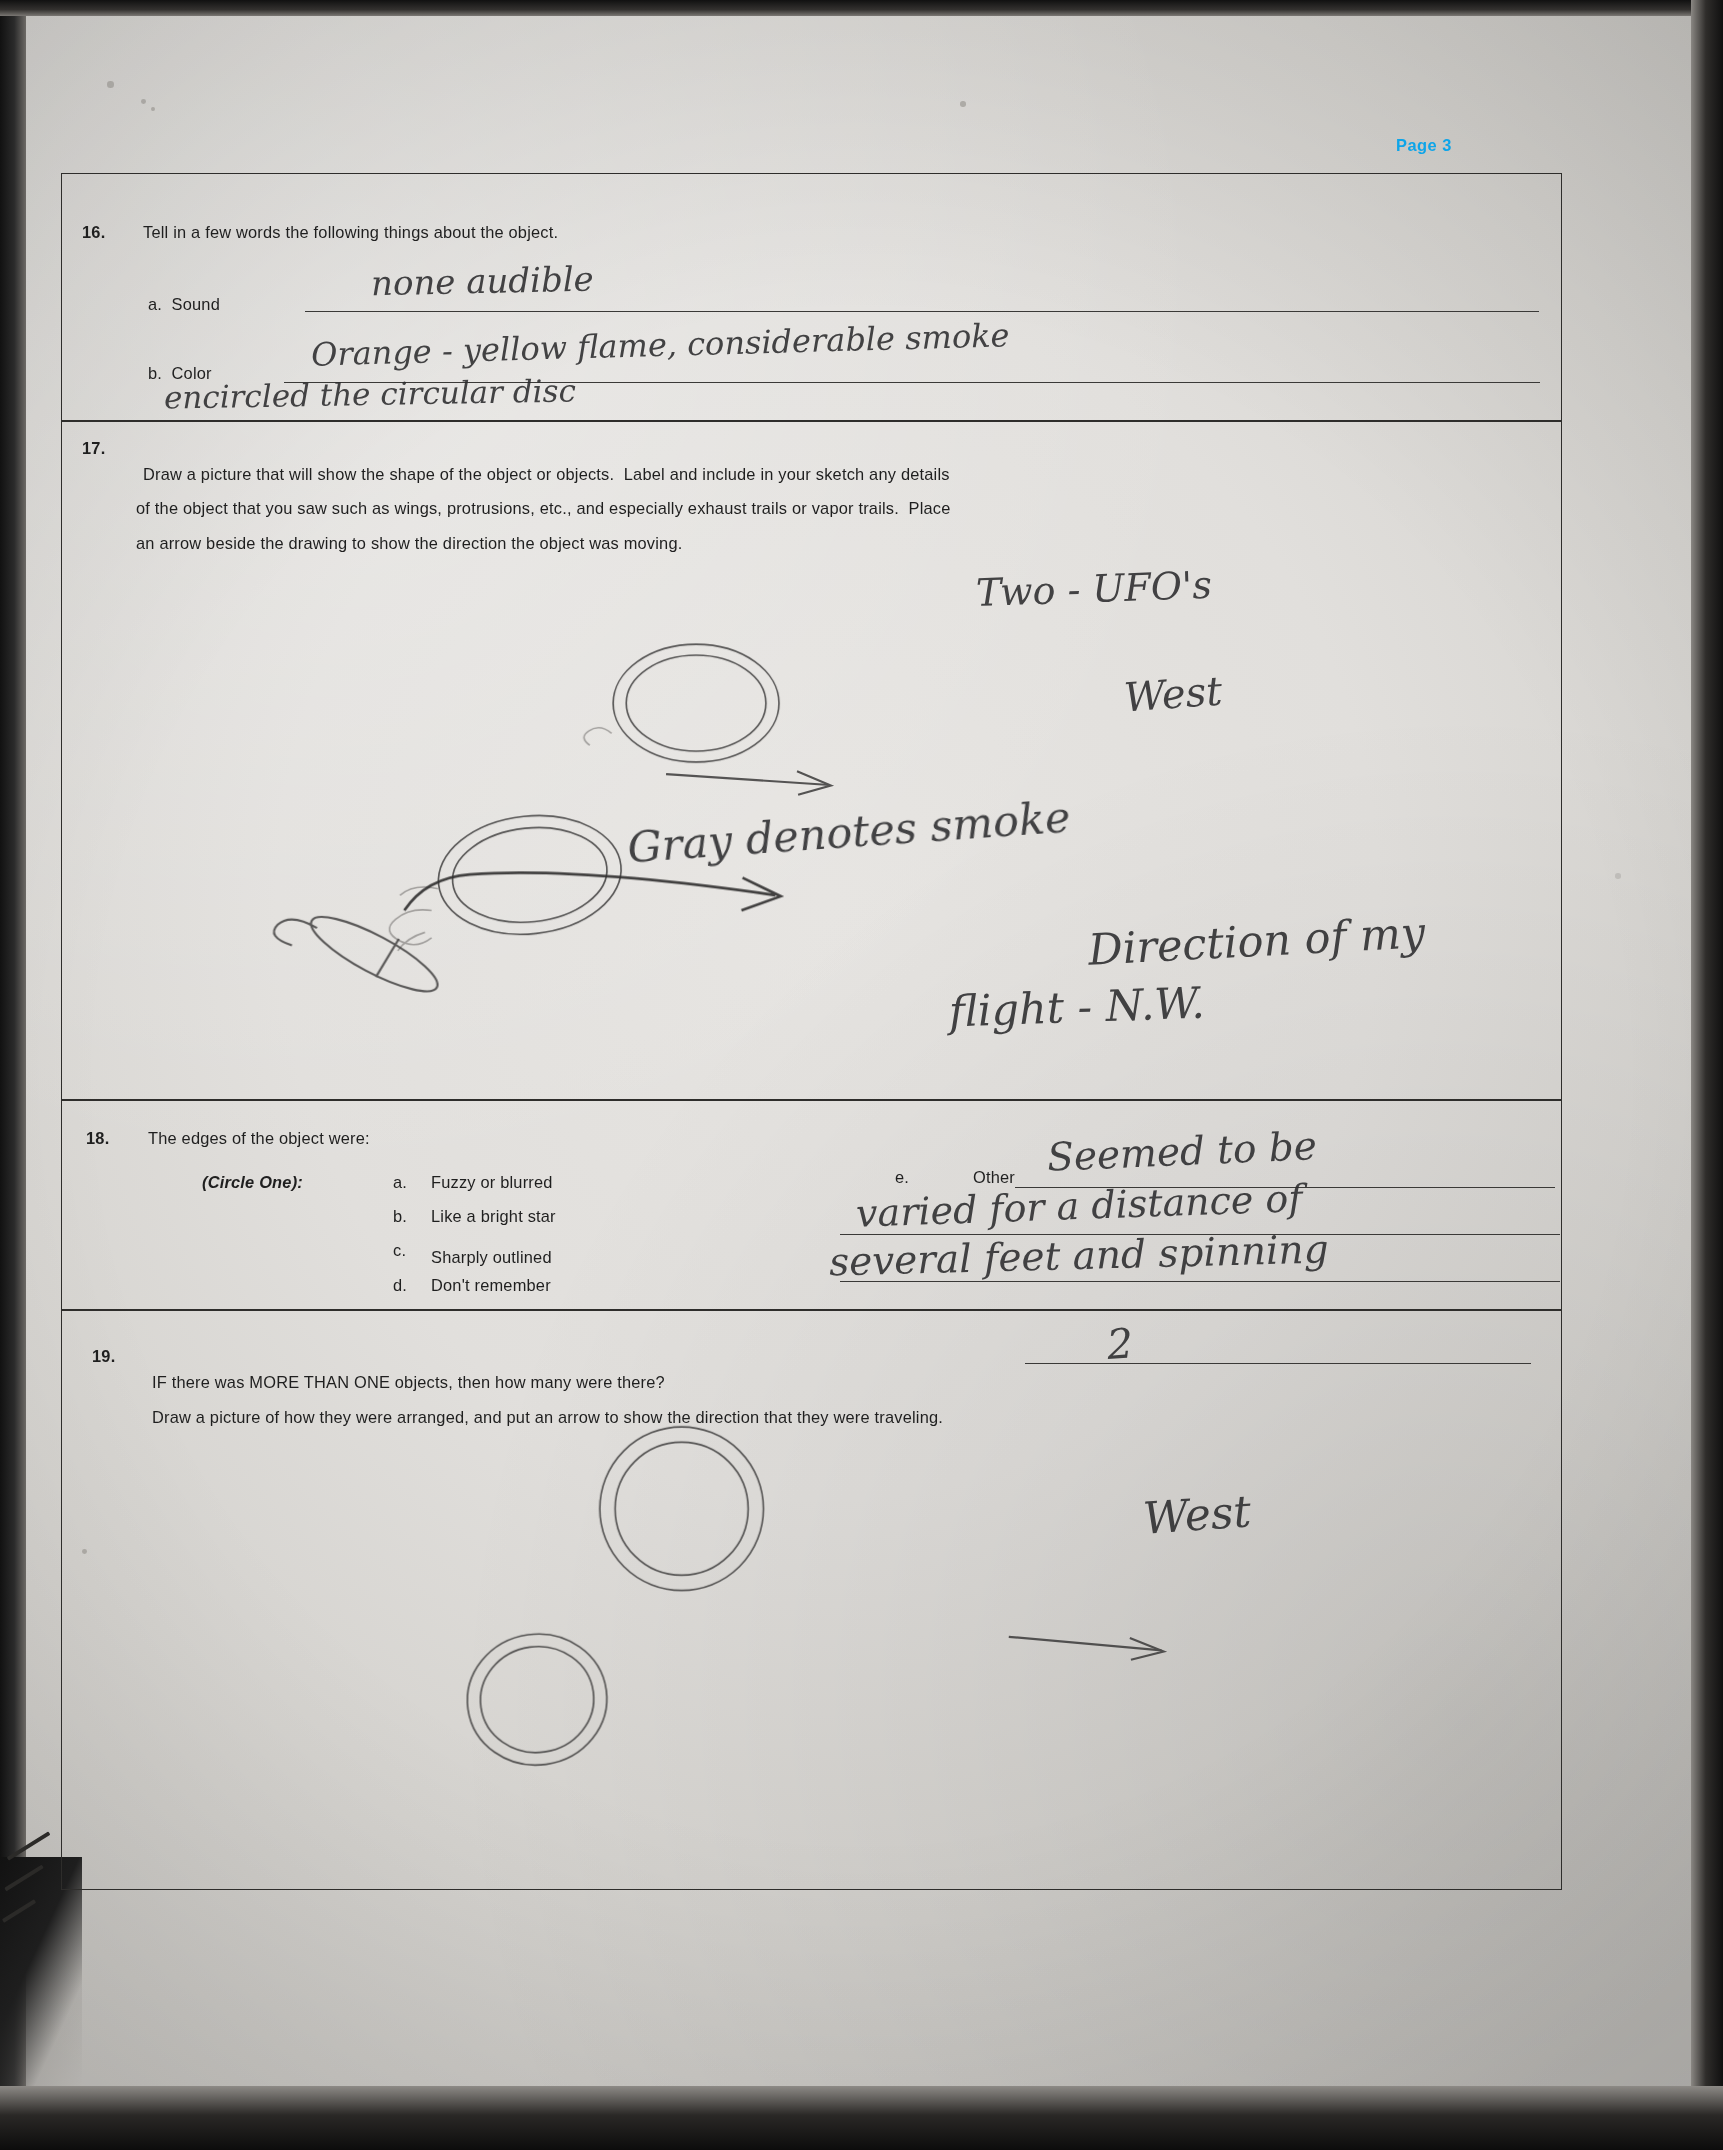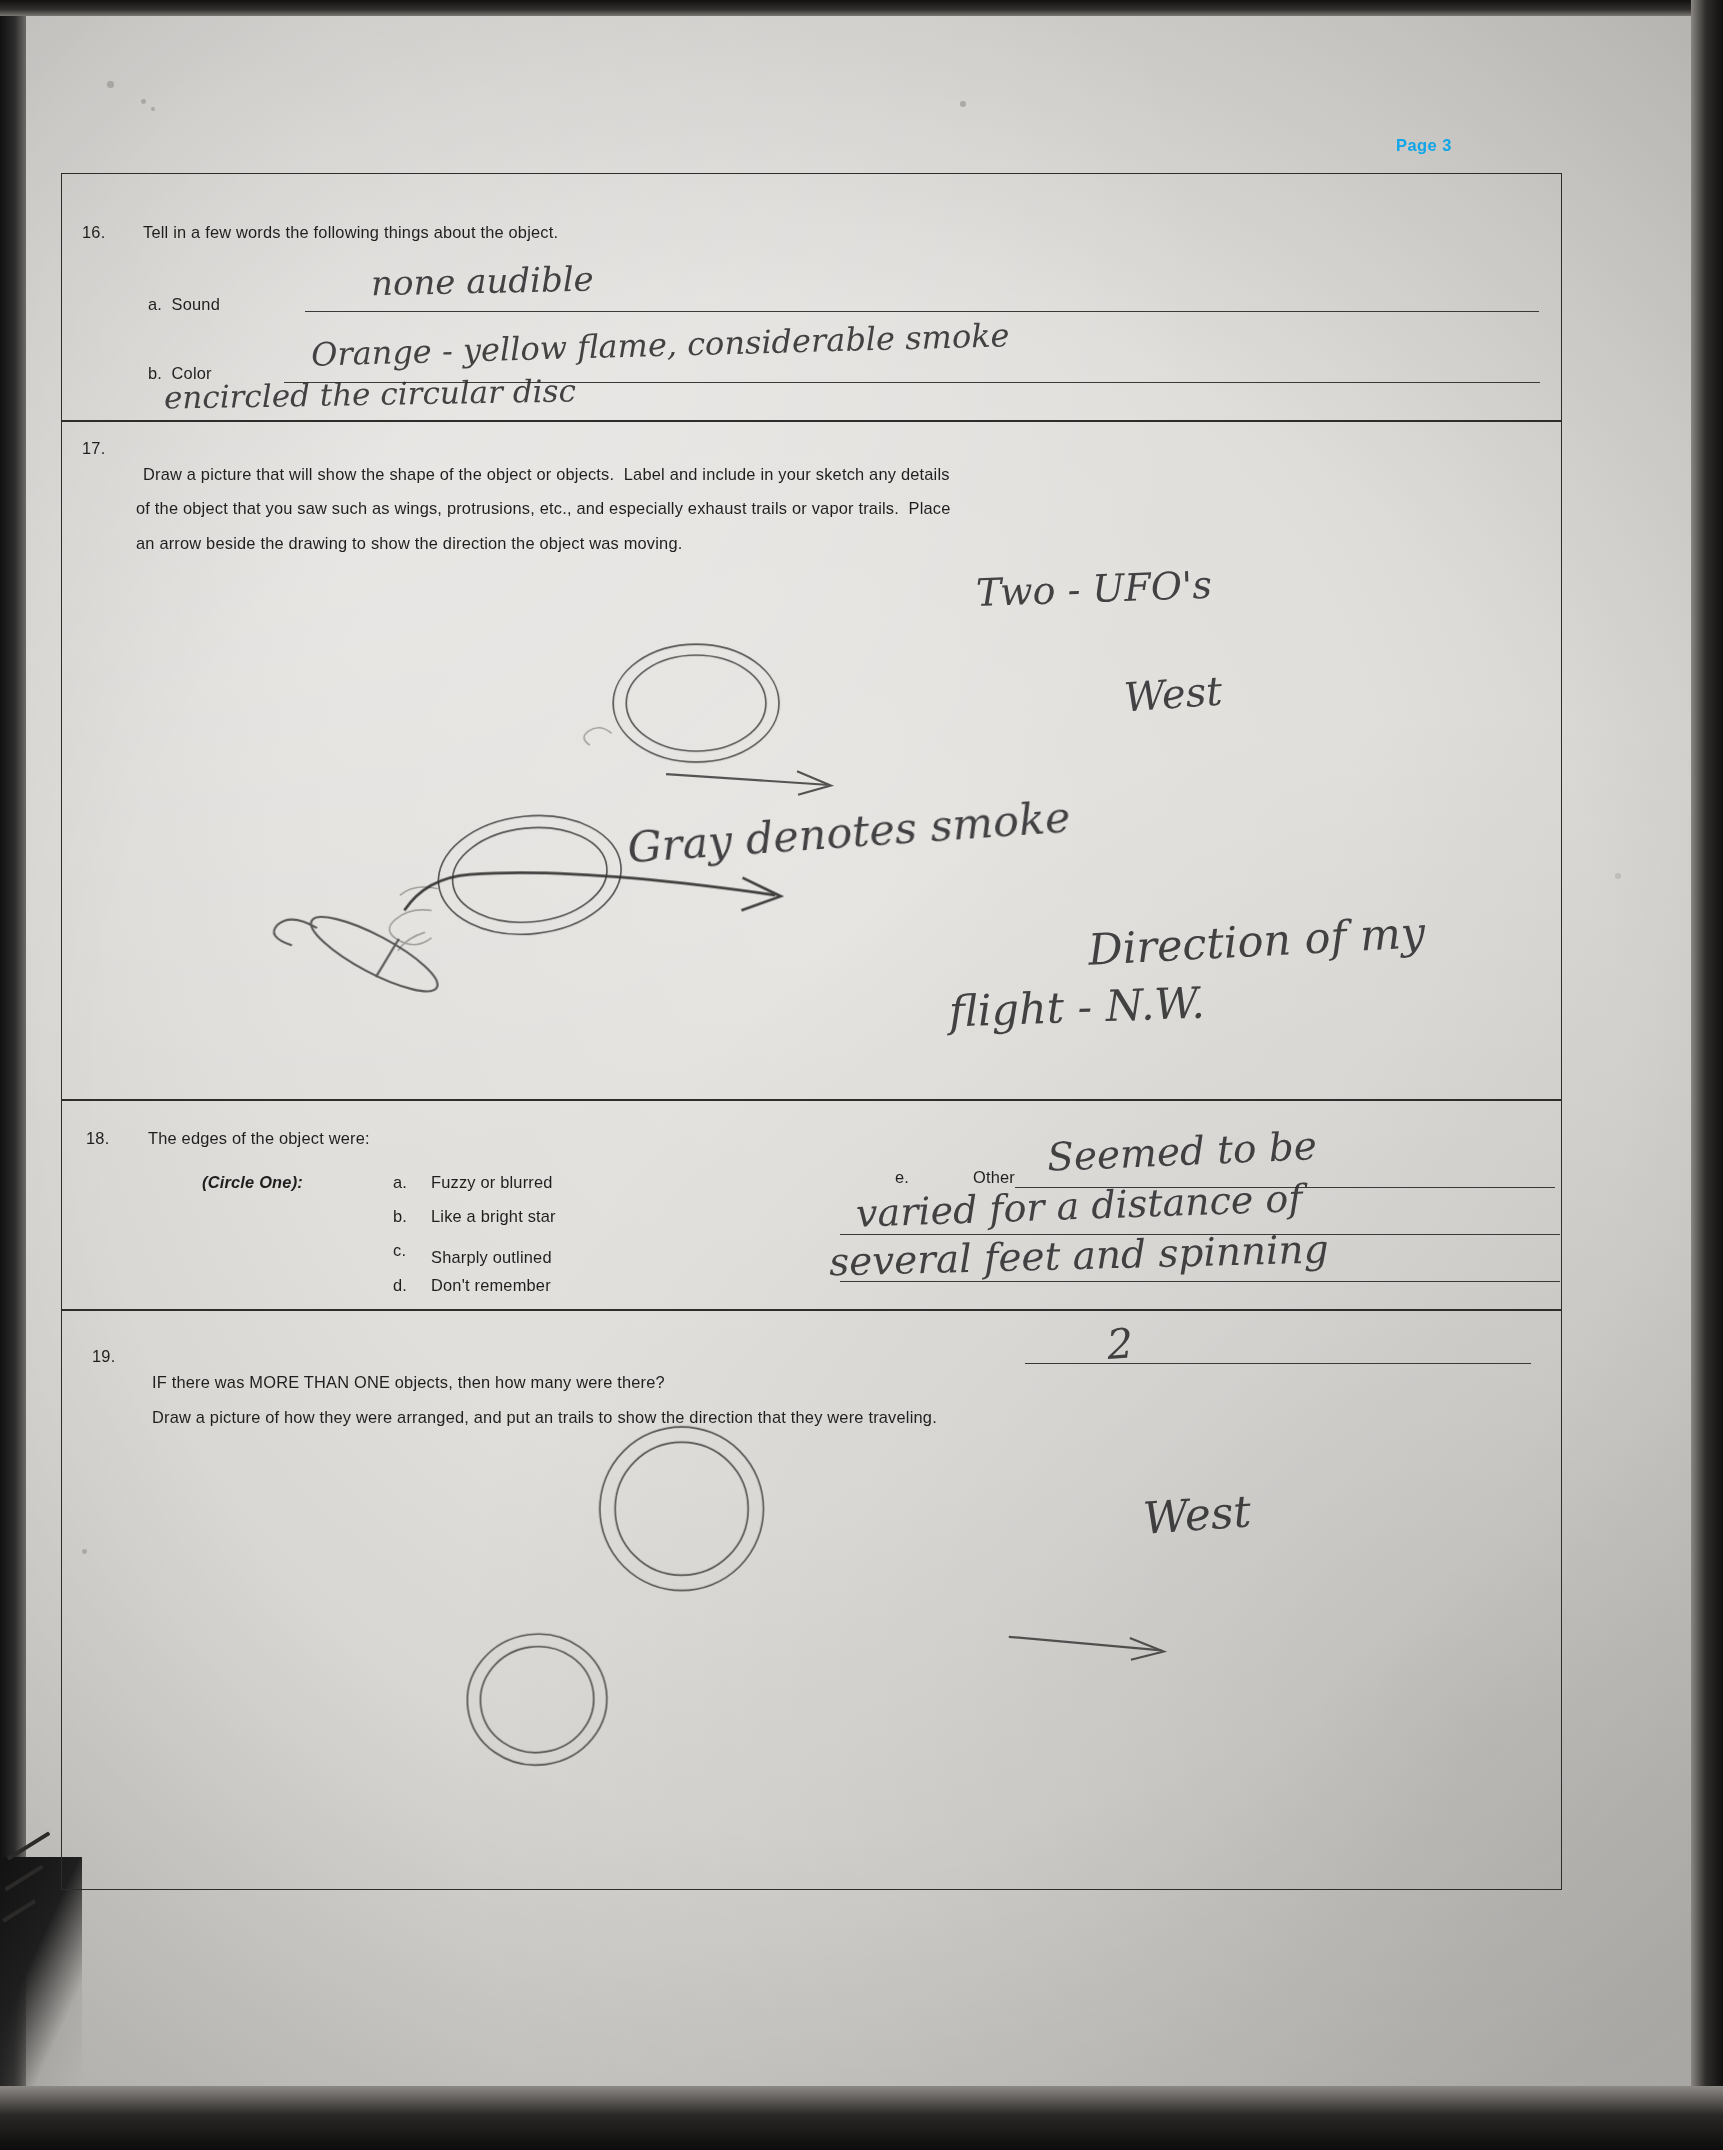--- a/index.html
+++ b/index.html
@@ -85,21 +85,21 @@
   }
 
   .q {
     position: absolute;
     color: #1f1f1f;
     font-family: "Liberation Sans", sans-serif;
     font-size: 16.4px;
     letter-spacing: 0.2px;
     white-space: pre;
   }
-  .qnum { font-weight: 400; }
+  .qnum { font-weight: 700; }
   .qtext { font-weight: 500; }
   .body-line { line-height: 1.42; margin-top: 24px; }
 
   .fieldline {
     position: absolute;
     height: 1.1px;
     background: #3a3937;
   }
 
   
@@ -223,21 +223,21 @@
 <div class="fieldline" style="left:1015px; top:1187px; width:540px;"></div>
 <div class="fieldline" style="left:840px; top:1234px; width:720px;"></div>
 <div class="fieldline" style="left:840px; top:1281px; width:720px;"></div>
 
 <div class="hand" style="left:1047px; top:1129px; font-size:39px; transform:rotate(-2.5deg);">Seemed to be</div>
 <div class="hand" style="left:856px; top:1184px; font-size:38px; transform:rotate(-2deg);">varied for a distance of</div>
 <div class="hand" style="left:829px; top:1233px; font-size:39px; transform:rotate(-1.5deg);">several feet and spinning</div>
 
 <div class="q qnum" style="left:92px; top:1347px;">19.</div>
 <div class="q qtext body-line" style="left:152px; top:1347px;">IF there was MORE THAN ONE objects, then how many were there?</div>
-<div class="q qtext body-line" style="left:152px; top:1382px;">Draw a picture of how they were arranged, and put an trails to show the direction that they were traveling.</div>
+<div class="q qtext body-line" style="left:152px; top:1382px;">Draw a picture of how they were arranged, and put an arrow to show the direction that they were traveling.</div>
 
 <div class="fieldline" style="left:1025px; top:1363px; width:506px;"></div>
 <div class="hand" style="left:1107px; top:1320px; font-size:41px; transform:rotate(-4deg);">2</div>
 
 <svg class="sketch" style="left:458px; top:1424px;" width="818" height="382" viewBox="0 0 1500 700">
   <g fill="none" stroke="#3b3a3a" stroke-width="3" opacity="0.85">
 
     <circle cx="410" cy="155" r="150"></circle>
     <circle cx="410" cy="155" r="122"></circle>
 

